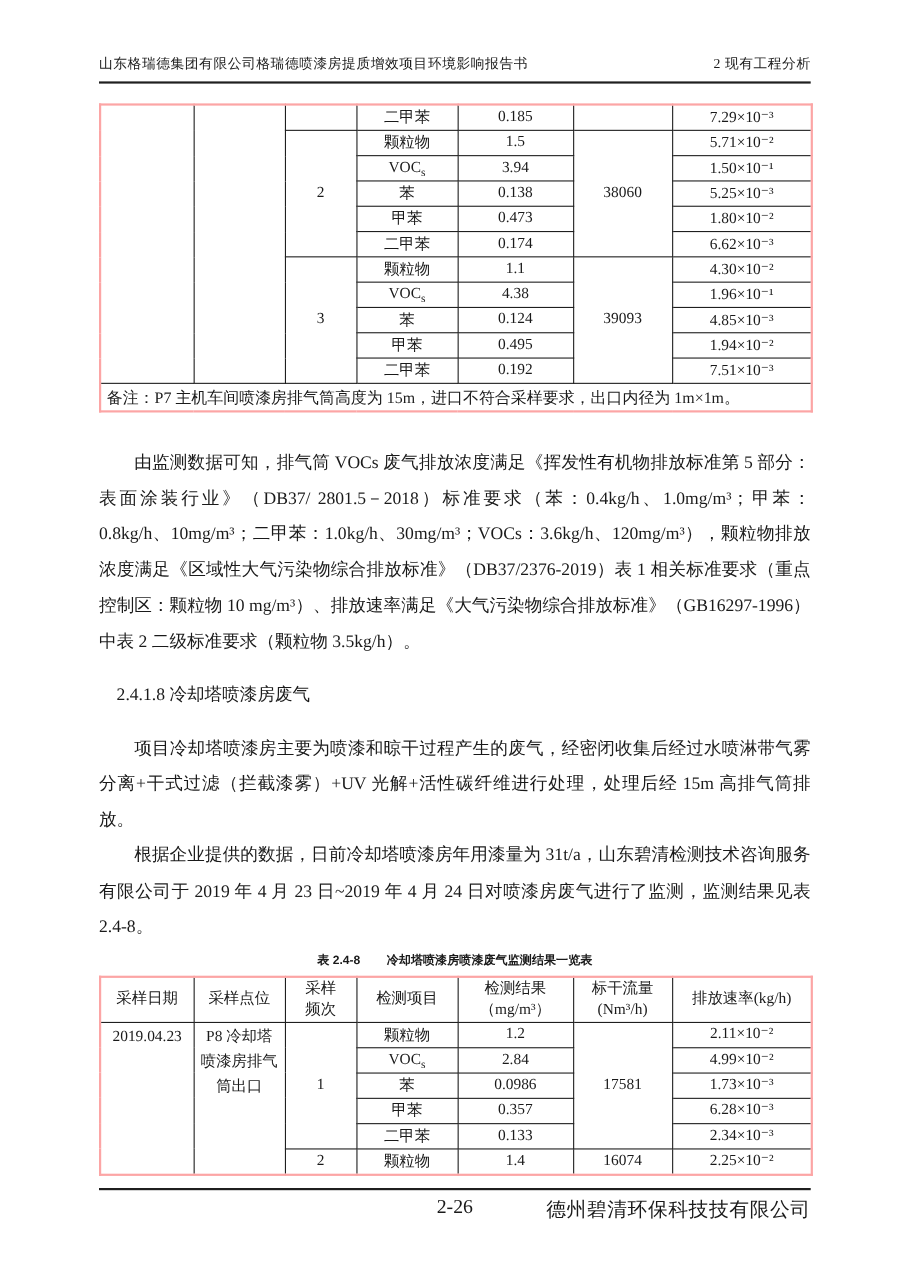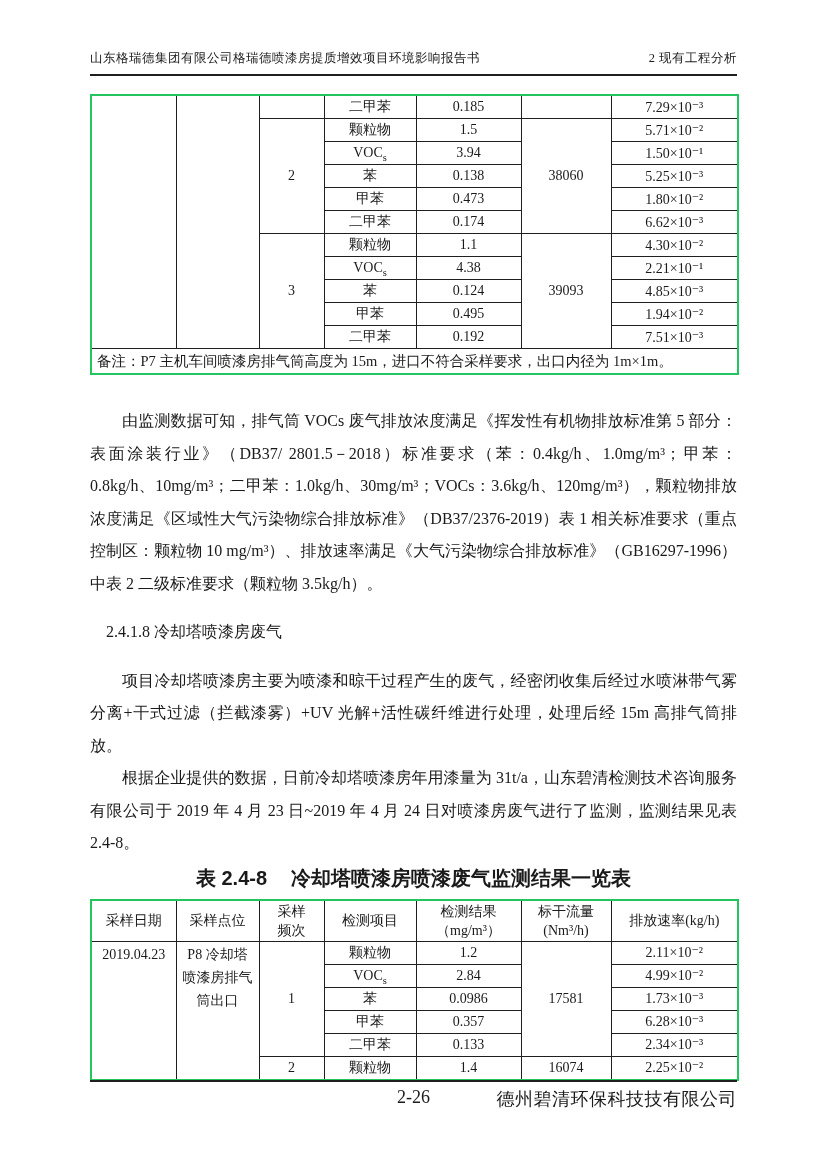--- a/index.html
+++ b/index.html
@@ -6,39 +6,39 @@
   .page{position:relative;width:827px;height:1169px;background:#ffffff;
         font-family:"Liberation Serif","DejaVu Serif",serif;color:#1a1a1a;overflow:hidden;}
   .content{position:absolute;left:90px;top:0;width:647px;}
 
   
   .doc-header{display:flex;justify-content:space-between;align-items:flex-end;
               padding-top:50px;padding-bottom:7px;border-bottom:2px solid #1f1f1f;
               font-size:12.5px;letter-spacing:.5px;text-align:center;}
 
   
-  table.t{border-collapse:collapse;table-layout:fixed;width:647px;border:2px solid #22c55e;}
+  table.t{border-collapse:collapse;table-layout:fixed;width:647px;border:2px solid #fca5a5;}
   table.t td,table.t th{border:1px solid #1f1f1f;text-align:center;vertical-align:middle;
               font-size:14px;font-weight:normal;height:22px;padding:0;overflow:hidden;}
   .w1{width:85px}.w2{width:83px}.w3{width:65px}.w4{width:92px}.w5{width:105px}.w6{width:90px}.w7{width:127px}
   .t1{margin-top:18px;}
   .note-cell{text-align:left !important;padding:0 5px !important;height:24px !important;font-size:14.5px !important;}
   sub.sb{font-size:10.5px;line-height:0;}
   .hrow th{height:21px;line-height:20px;padding:1px 0 !important;}
   .hl{line-height:19px;}
   .vtop{vertical-align:top !important;line-height:23px;padding-top:1px !important;}
   .site{padding:1px 5px !important;}
 
   
   .para{margin:0;font-size:16px;line-height:32.5px;text-align:justify;text-indent:32px;}
   .p-first{margin-top:30px;}
   .section-h{margin:16px;font-size:16px;line-height:32.5px;font-weight:normal;}
 
   
-  .caption{margin-top:5px;margin-bottom:7px;text-align:center;font-weight:bold;font-size:20px;
+  .caption{margin-top:5px;margin-bottom:7px;text-align:center;font-weight:bold;font-size:11px;
            font-family:"Liberation Sans","DejaVu Sans",sans-serif;}
   .caption .cl{margin-right:24px;}
 
   
   .doc-footer{position:absolute;left:90px;top:1080px;width:647px;border-top:2px solid #1f1f1f;padding-top:5px;}
   .footer-row{position:relative;height:18px;font-size:18px;}
   .page-num{position:absolute;left:0;right:0;text-align:center;}
   .company{position:absolute;right:0;top:0;letter-spacing:.5px;}
 </style>
 </head>
@@ -102,21 +102,21 @@
         <tr>
           <td rowspan="5">3</td>
           <td><span>颗粒物</span><sub class="sb"></sub></td>
           <td>1.1</td>
           <td rowspan="5">39093</td>
           <td>4.30×10⁻²</td>
         </tr>
         <tr>
           <td><span>VOC</span><sub class="sb">s</sub></td>
           <td>4.38</td>
-          <td>2.21×10⁻¹</td>
+          <td>1.96×10⁻¹</td>
         </tr>
         <tr>
           <td><span>苯</span><sub class="sb"></sub></td>
           <td>0.124</td>
           <td>4.85×10⁻³</td>
         </tr>
         <tr>
           <td><span>甲苯</span><sub class="sb"></sub></td>
           <td>0.495</td>
           <td>1.94×10⁻²</td>

